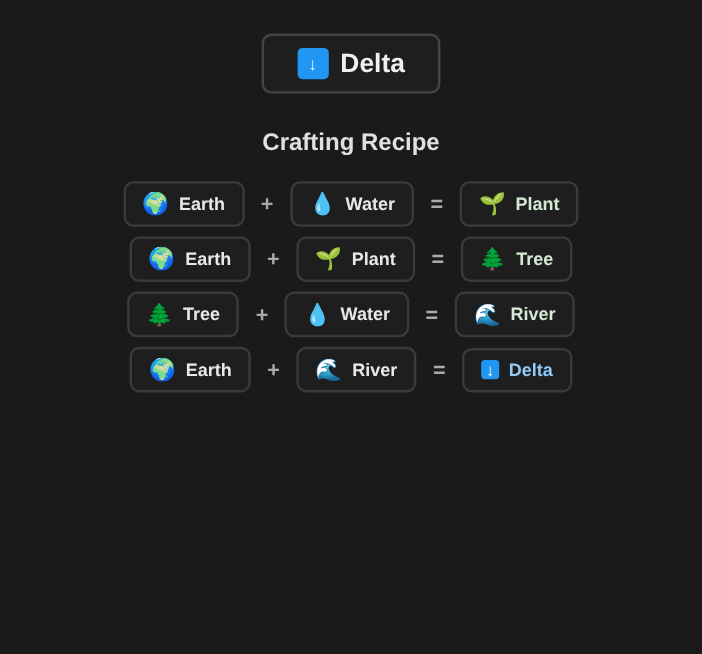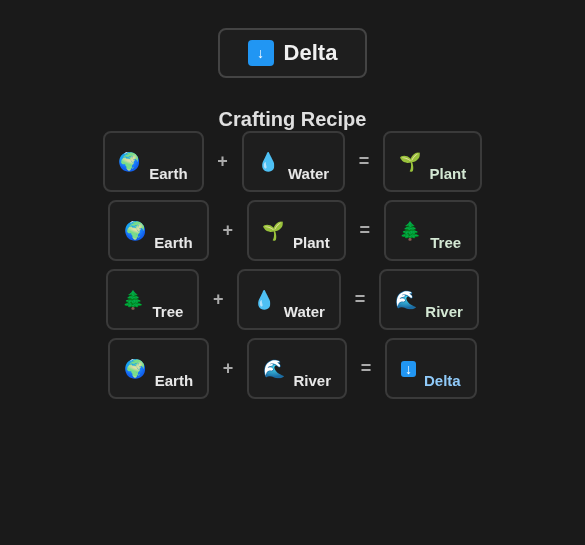--- a/index.html
+++ b/index.html
@@ -46,20 +46,21 @@
     .delta-badge .badge-label {
       font-size: 22px;
       font-weight: bold;
       color: #f0f0f0;
     }
 
     .crafting-title {
       font-size: 20px;
       font-weight: bold;
       color: #e0e0e0;
+      margin-bottom: 20px;
       text-align: center;
     }
 
     .crafting-grid {
       display: flex;
       flex-direction: column;
       gap: 8px;
       align-items: center;
     }
 
@@ -84,21 +85,20 @@
 
     .item-emoji {
       font-size: 18px;
       line-height: 1;
     }
 
     .item-label {
       font-size: 15px;
       font-weight: 600;
       color: #e8e8e8;
-      margin-top: 24px;
     }
 
     .operator {
       font-size: 18px;
       font-weight: bold;
       color: #aaaaaa;
       min-width: 14px;
       text-align: center;
     }
 

